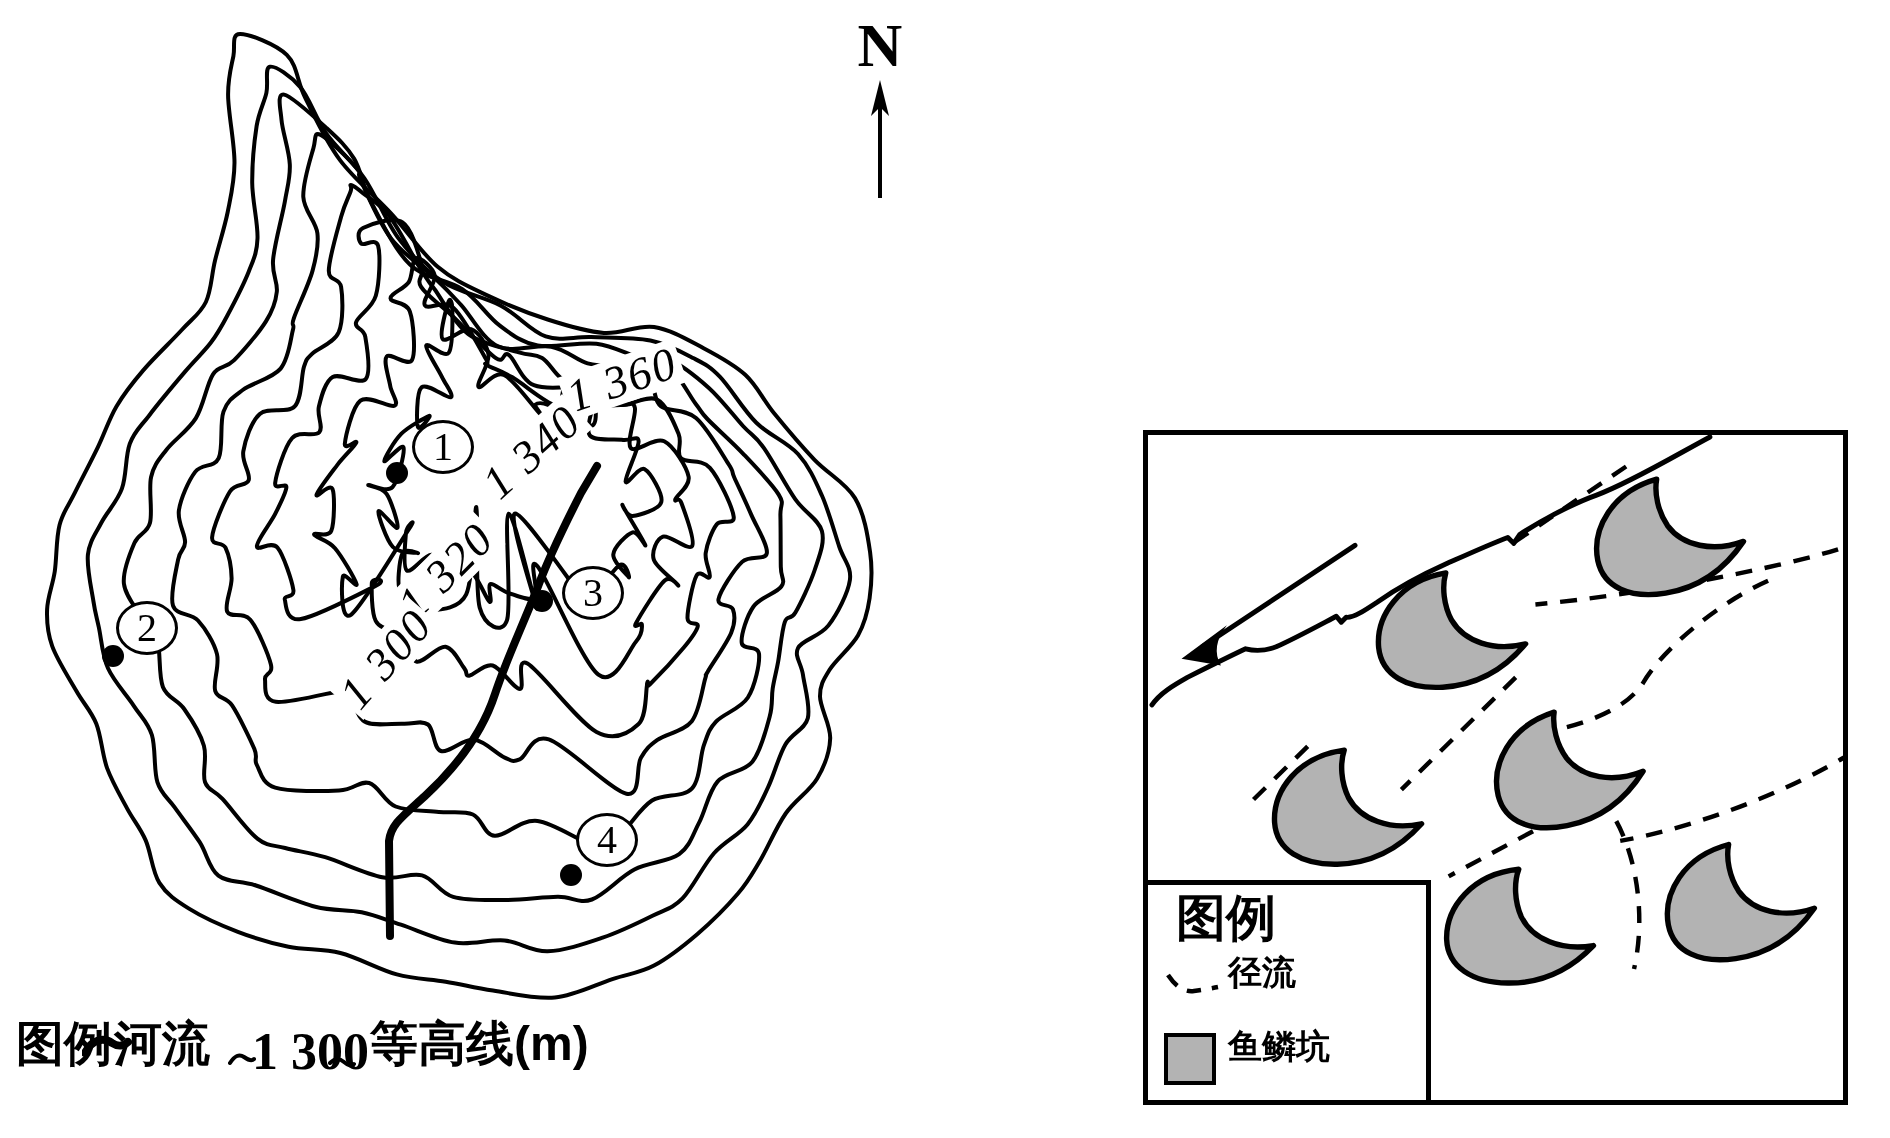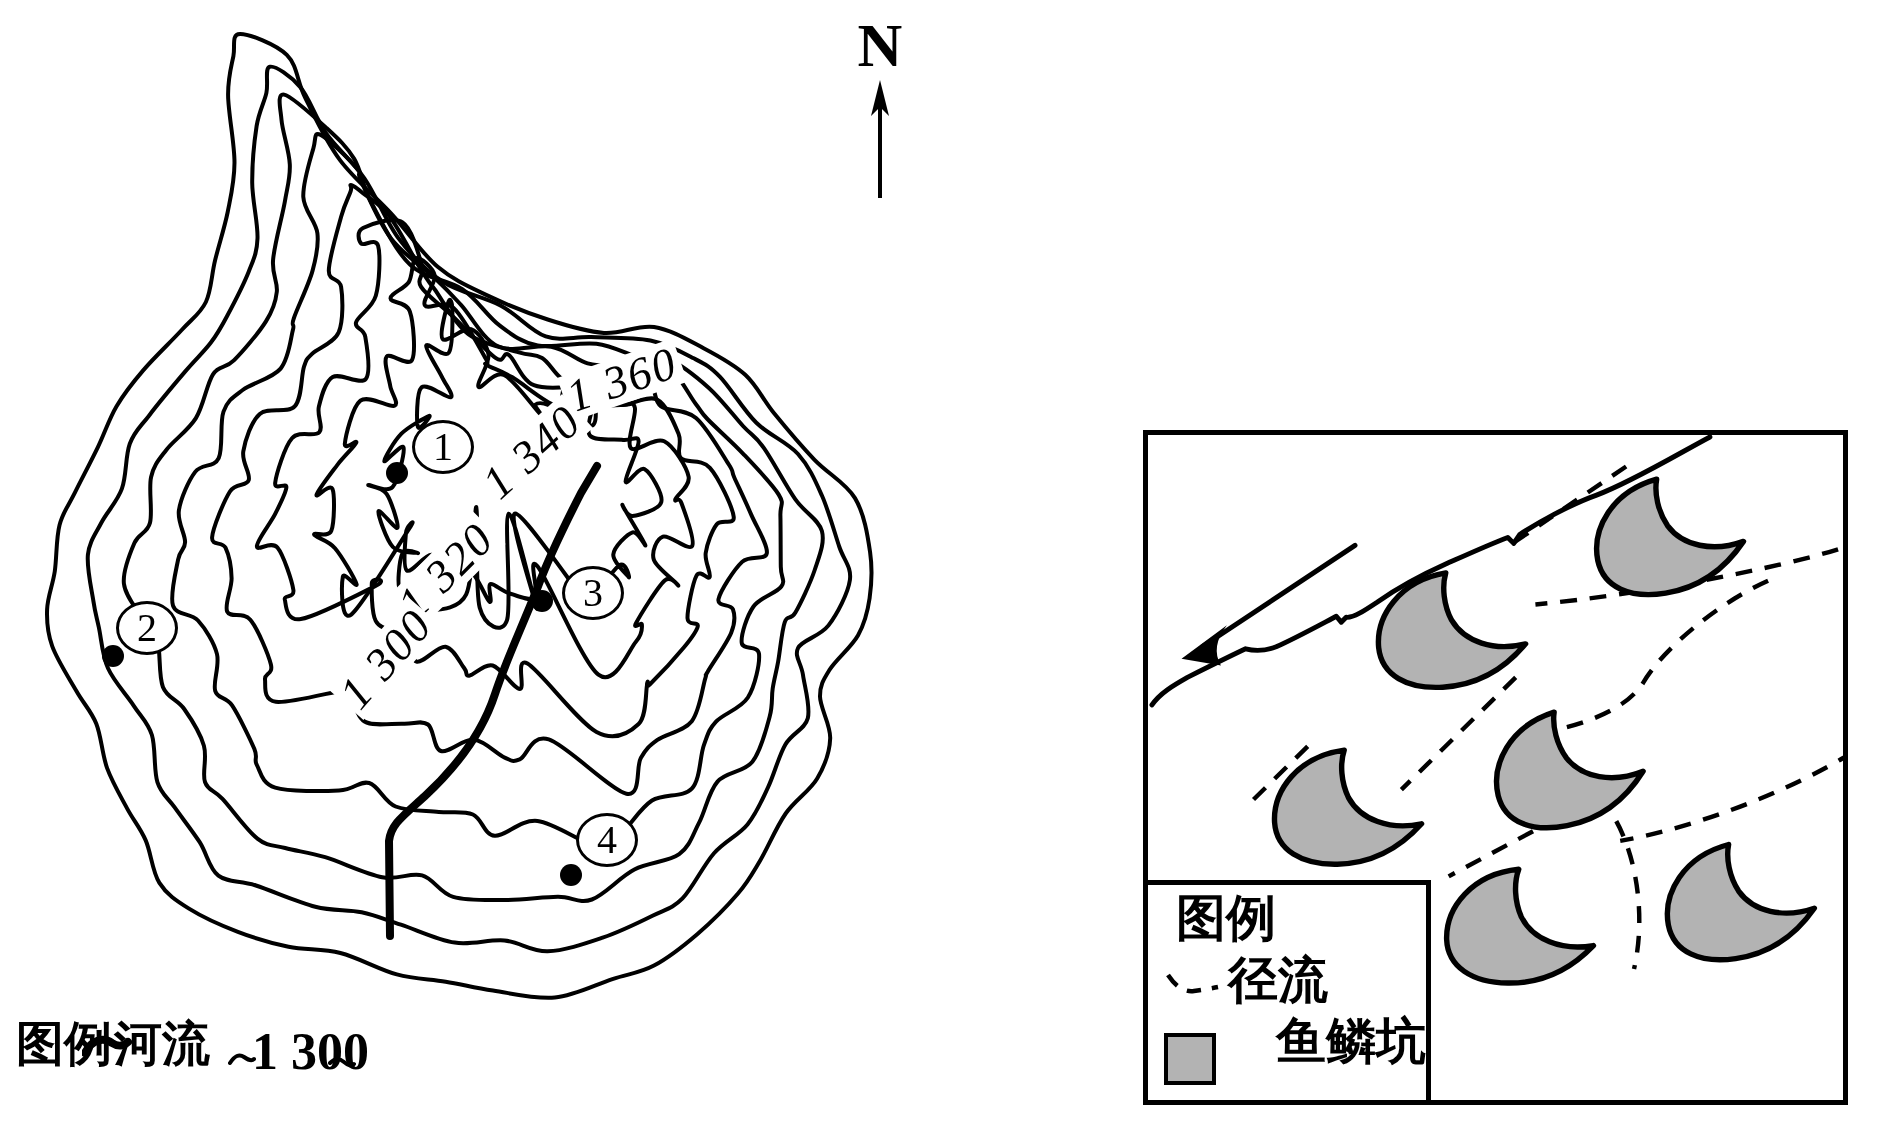--- a/index.html
+++ b/index.html
@@ -27,21 +27,21 @@
   .maplegend .cjk{position:absolute;font-size:48px;line-height:1;font-weight:600;white-space:nowrap;}
   .maplegend .num{position:absolute;font-size:52px;line-height:1;font-weight:700;
                   font-family:"Liberation Serif", serif;white-space:nowrap;}
   
   .inset{position:absolute;left:1143px;top:430px;width:705px;height:675px;
          border:5px solid #000;box-sizing:border-box;background:#fff;}
   .inset-legend{position:absolute;left:-5px;bottom:-5px;width:288px;height:225px;
                 border:5px solid #000;box-sizing:border-box;background:#fff;z-index:2;
                 font-family:"Liberation Sans", sans-serif;}
   .inset-legend .lg-title{position:absolute;left:28px;top:8px;font-size:50px;font-weight:600;line-height:1;}
-  .inset-legend .lg-label{position:absolute;font-size:50px;font-weight:600;line-height:1;white-space:nowrap;}
+  .inset-legend .lg-label{position:absolute;font-size:34px;font-weight:600;line-height:1;white-space:nowrap;}
   .lg-square{position:absolute;left:16px;top:148px;width:44px;height:44px;border:4px solid #000;}
 </style>
 </head>
 <body>
 
 <div class="page">
 
   <svg id="map-svg" style="position:absolute;left:0;top:0;" width="1000" height="1010" viewBox="0 0 1000 1010">
     <g id="contours">
         <path d="M 240.0,34.0 C 248.9,33.8 275.9,44.1 286.8,54.9 C 297.7,65.7 296.7,81.2 305.6,98.7 C 314.4,116.2 325.4,140.7 339.8,159.9 C 354.2,179.2 375.6,196.5 391.9,214.3 C 408.2,232.1 421.6,253.2 437.7,266.8 C 453.8,280.4 470.0,287.1 488.3,295.9 C 506.7,304.6 528.4,313.3 547.7,319.5 C 566.9,325.7 586.2,331.7 603.9,332.9 C 621.7,334.2 637.5,324.5 654.1,327.0 C 670.7,329.6 688.4,340.2 703.6,348.2 C 718.8,356.2 733.8,364.2 745.5,375.0 C 757.3,385.9 762.6,399.2 774.1,413.3 C 785.6,427.4 800.8,445.5 814.3,459.6 C 827.8,473.8 845.7,482.7 855.0,498.1 C 864.3,513.6 867.7,535.6 870.1,552.3 C 872.5,569.0 871.6,584.5 869.6,598.3 C 867.6,612.1 864.8,623.3 858.1,635.2 C 851.4,647.2 835.7,659.7 829.4,670.0 C 823.1,680.2 819.9,685.3 820.0,696.6 C 820.1,708.0 830.6,724.6 830.2,738.2 C 829.7,751.8 824.6,766.0 817.2,778.5 C 809.8,791.1 795.3,799.7 785.7,813.5 C 776.2,827.2 767.8,847.6 759.9,860.9 C 751.9,874.3 748.4,881.3 738.0,893.5 C 727.6,905.7 711.5,921.9 697.5,934.0 C 683.5,946.0 668.1,958.1 654.0,965.6 C 639.8,973.1 629.0,973.7 612.4,979.1 C 595.9,984.4 574.7,995.6 554.8,997.5 C 534.9,999.4 511.2,993.2 493.0,990.6 C 474.9,987.9 461.8,984.4 445.7,981.7 C 429.7,979.0 414.4,979.2 396.8,974.4 C 379.3,969.6 358.5,957.7 340.4,953.0 C 322.4,948.4 305.6,950.2 288.5,946.7 C 271.4,943.2 254.5,938.2 237.9,931.8 C 221.3,925.5 202.1,916.8 189.0,908.6 C 175.9,900.4 166.6,894.3 159.4,882.9 C 152.2,871.5 151.1,852.8 145.7,840.4 C 140.3,828.0 133.7,820.7 127.2,808.6 C 120.8,796.6 112.3,782.2 107.1,768.1 C 102.0,753.9 101.4,736.6 96.3,723.7 C 91.1,710.9 83.7,703.9 76.4,691.0 C 69.0,678.1 57.1,659.7 52.2,646.1 C 47.3,632.5 46.6,621.9 47.1,609.4 C 47.5,596.9 52.7,585.3 54.8,571.2 C 56.8,557.2 56.1,538.3 59.5,525.2 C 62.8,512.1 68.5,505.7 74.9,492.7 C 81.3,479.7 90.9,461.6 97.9,447.1 C 104.9,432.7 109.0,419.0 116.6,406.2 C 124.2,393.3 132.5,382.8 143.4,370.1 C 154.2,357.4 171.3,341.4 181.7,330.0 C 192.2,318.6 200.3,313.6 205.9,302.0 C 211.4,290.4 211.4,275.3 215.1,260.3 C 218.7,245.3 224.4,228.3 227.7,212.0 C 230.9,195.7 234.4,182.2 234.5,162.8 C 234.6,143.3 228.2,113.0 228.1,95.2 C 227.9,77.4 231.4,66.3 233.4,56.1 C 235.4,45.9 231.1,34.2 240.0,34.0 Z" class="contour"></path>
@@ -87,20 +87,21 @@
       <path d="M3,19 C10,5 22,3 30,9 C36,13 42,12 46,8" fill="none" stroke="#000" stroke-width="8" stroke-linecap="round"></path>
     </svg>
     <span class="cjk" style="left:100px;top:8px;">河流</span>
     <svg style="position:absolute;left:214px;top:38px;" width="28" height="18" viewBox="0 0 28 18">
       <path d="M2,13 Q9,2 16,7 T26,9" fill="none" stroke="#000" stroke-width="4" stroke-linecap="round"></path>
     </svg>
     <span class="num" style="left:238px;top:14px;">1 300</span>
     <svg style="position:absolute;left:314px;top:42px;" width="28" height="18" viewBox="0 0 28 18">
       <path d="M2,9 Q9,2 16,8 T26,10" fill="none" stroke="#000" stroke-width="4" stroke-linecap="round"></path>
     </svg>
+    <span class="cjk" style="left:356px;top:8px;">等高线(m)</span>
   </div>
 
   <div class="inset">
     <svg width="100%" height="100%" viewBox="0 0 705 675" preserveAspectRatio="none">
 
       <path class="solidline" d="M 570,2 C 538,19 490,48 455,61 C 427,71 394,90 377,101
                L 371,110 L 365,104
                C 344,112 320,123 302,131 C 282,140 252,156 232,170
                C 220,178 208,186 201,185 L 196,190 L 191,184
                C 172,194 150,206 130,215 Q 114,221 99,217
@@ -130,17 +131,17 @@
         </g>
     </svg>
 
     <div class="inset-legend">
       <div class="lg-title">图例</div>
       <svg style="position:absolute;left:16px;top:84px;" width="58" height="30" viewBox="0 0 58 30">
         <path d="M4,6 Q16,24 30,22 T54,18" fill="none" stroke="#000" stroke-width="4.5" stroke-dasharray="14 11"></path>
       </svg>
       <div class="lg-label" style="left:80px;top:70px;">径流</div>
       <div class="lg-square" style="background: rgb(179, 179, 179);"></div>
-      <div class="lg-label" style="left:80px;top:131px;margin-left:48px;">鱼鳞坑</div>
+      <div class="lg-label" style="left:80px;top:144px;">鱼鳞坑</div>
     </div>
   </div>
 
 </div>
 
 </body></html>

